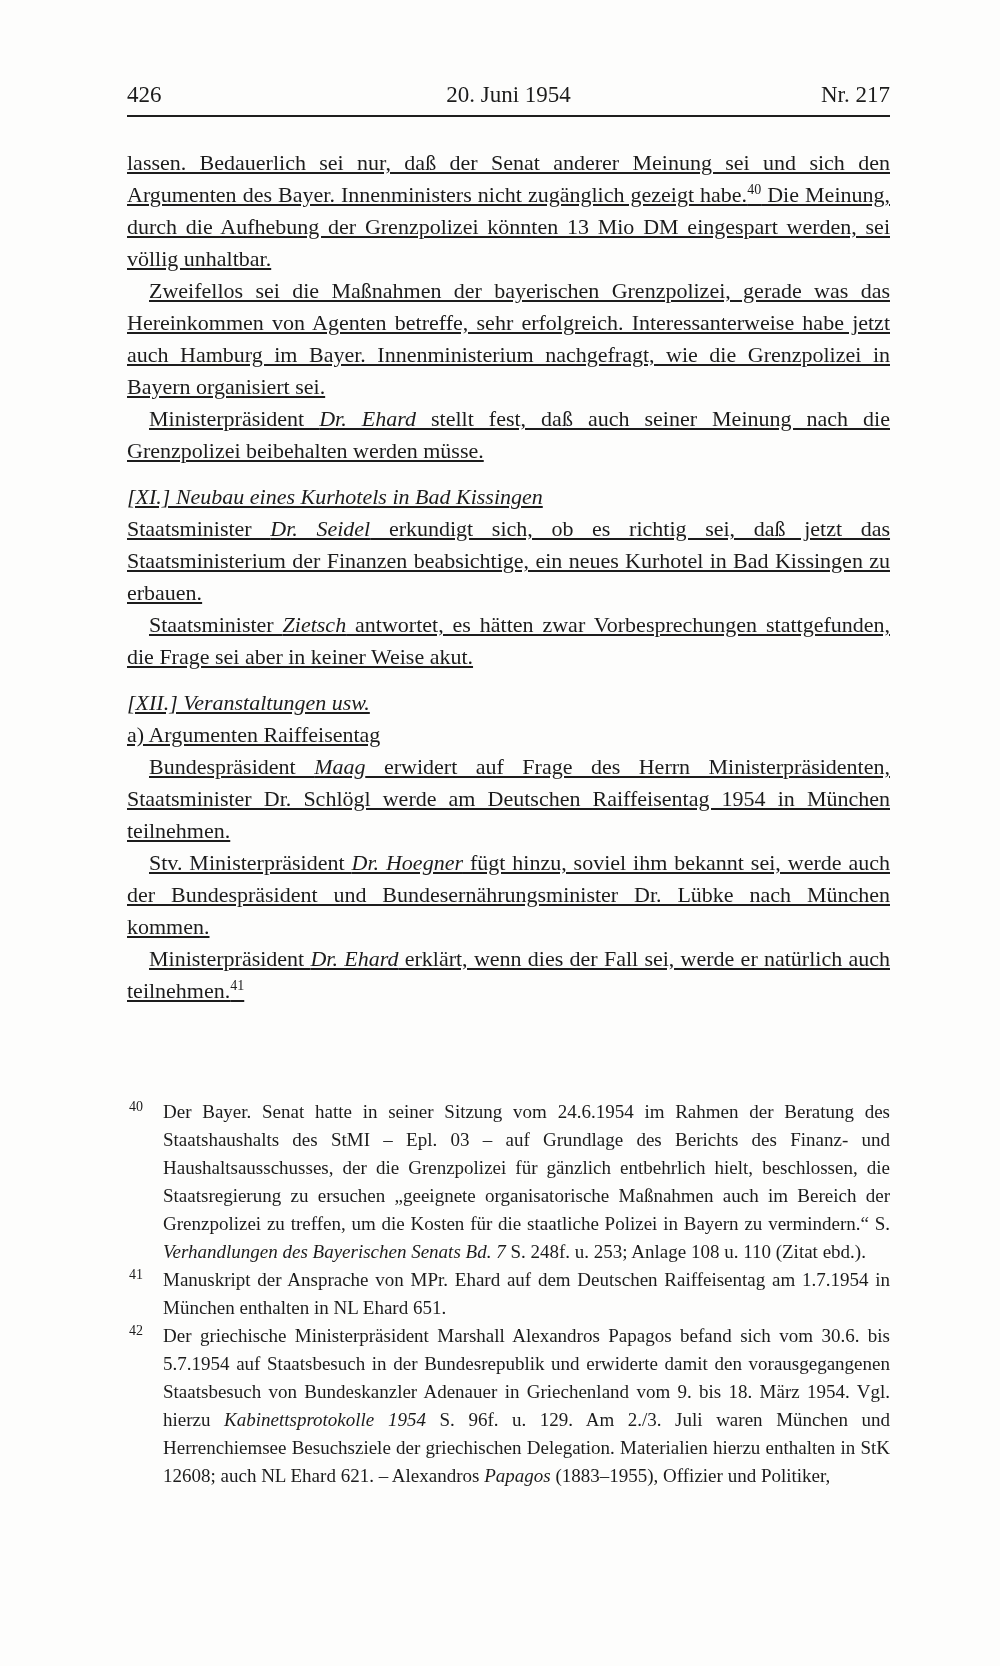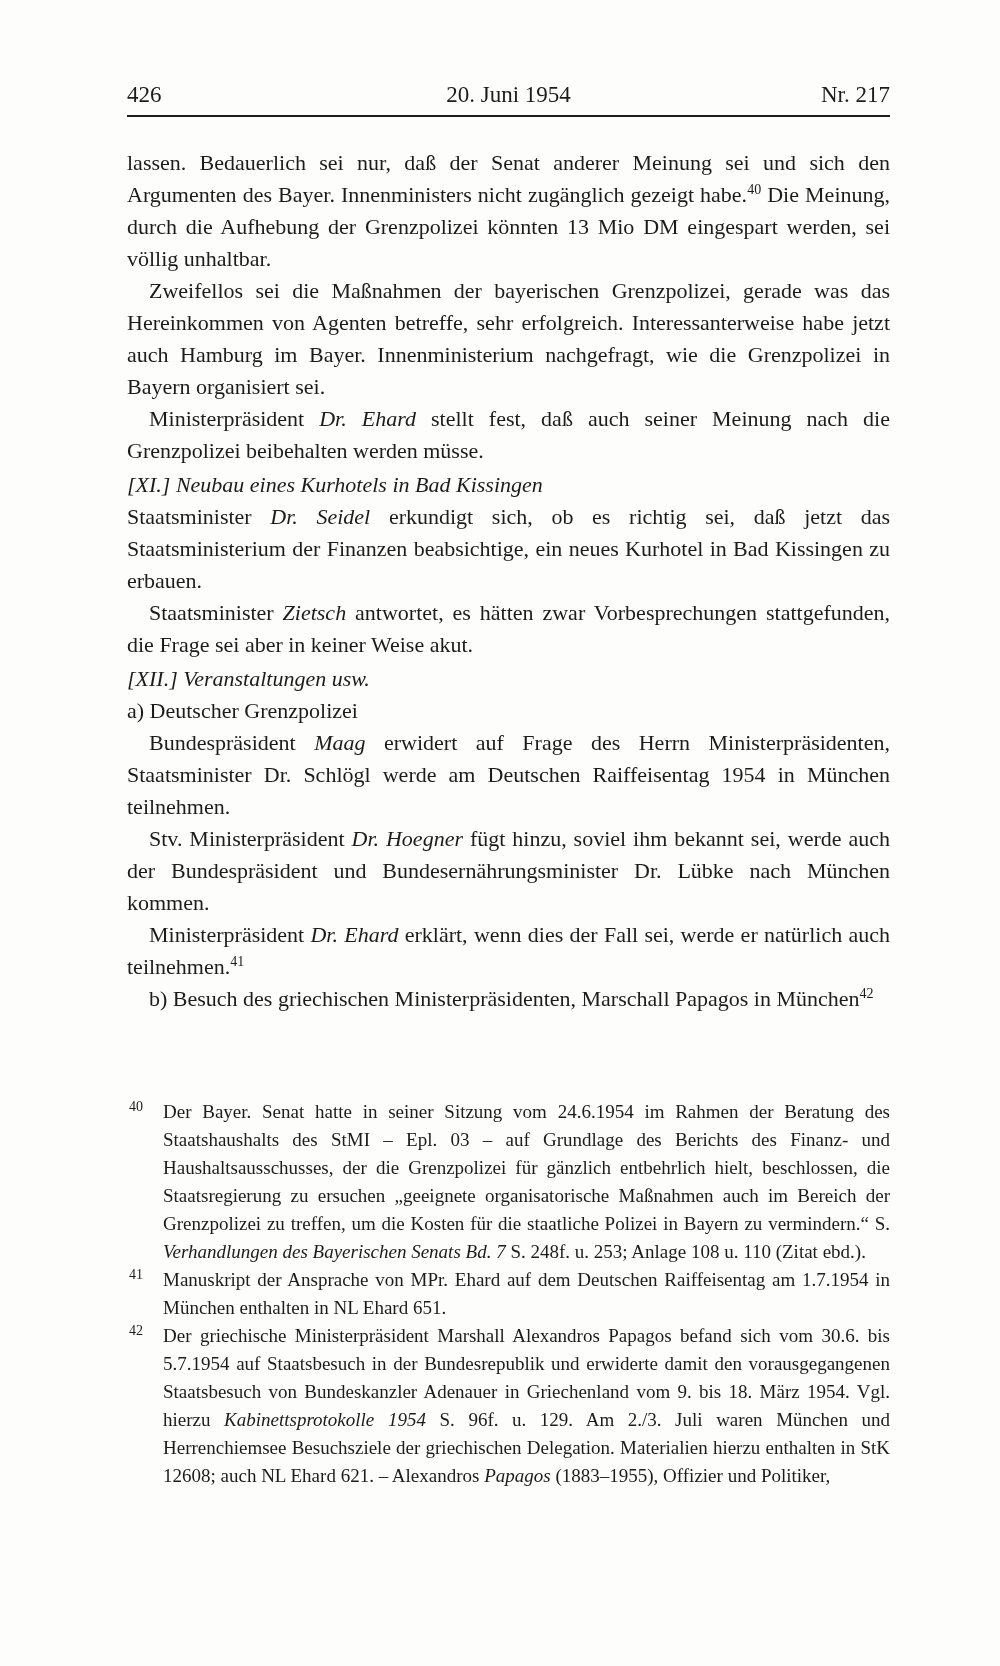--- a/index.html
+++ b/index.html
@@ -40,23 +40,24 @@
     top: 147px;
     left: 127px;
     width: 763px;
     font-size: 22px;
     line-height: 32px;
     text-align: justify;
   }
   .body-text p {
     margin: 0;
     padding: 0;
+    text-decoration: underline;
   }
   .body-text p.indent  { text-indent: 22px; }
-  .body-text p.heading { margin-top: 2px; }
+  .body-text p.heading { margin-top: 14px; }
   .body-text sup {
     font-size: 14px;
     line-height: 0;
     vertical-align: super;
     letter-spacing: 0;
   }
   i { font-style: italic; }
 
   
   .footnotes {
@@ -93,25 +94,24 @@
   </div>
 
   <div class="body-text">
     <p class="para"><span>lassen. Bedauerlich sei nur, daß der Senat anderer Meinung sei und sich den Argumenten des Bayer. Innenministers nicht zugänglich gezeigt habe.</span><sup>40</sup><span> Die Meinung, durch die Aufhebung der Grenzpolizei könnten 13 Mio DM eingespart werden, sei völlig unhaltbar.</span></p>
     <p class="para indent"><span>Zweifellos sei die Maßnahmen der bayerischen Grenzpolizei, gerade was das Hereinkommen von Agenten betreffe, sehr erfolgreich. Interessanterweise habe jetzt auch Hamburg im Bayer. Innenministerium nachgefragt, wie die Grenzpolizei in Bayern organisiert sei.</span></p>
     <p class="para indent"><span>Ministerpräsident </span><i>Dr. Ehard</i><span> stellt fest, daß auch seiner Meinung nach die Grenzpolizei beibehalten werden müsse.</span></p>
     <p class="para heading"><i>[XI.] Neubau eines Kurhotels in Bad Kissingen</i></p>
     <p class="para"><span>Staatsminister </span><i>Dr. Seidel</i><span> erkundigt sich, ob es richtig sei, daß jetzt das Staatsministerium der Finanzen beabsichtige, ein neues Kurhotel in Bad Kissingen zu erbauen.</span></p>
     <p class="para indent"><span>Staatsminister </span><i>Zietsch</i><span> antwortet, es hätten zwar Vorbesprechungen stattgefunden, die Frage sei aber in keiner Weise akut.</span></p>
     <p class="para heading"><i>[XII.] Veranstaltungen usw.</i></p>
-    <p class="para"><span>a) Deutscher Grenzpolizei</span></p>
+    <p class="para"><span>a) Argumenten Raiffeisentag</span></p>
     <p class="para indent"><span>Bundespräsident </span><i>Maag</i><span> erwidert auf Frage des Herrn Ministerpräsidenten, Staatsminister Dr. Schlögl werde am Deutschen Raiffeisentag 1954 in München teilnehmen.</span></p>
     <p class="para indent"><span>Stv. Ministerpräsident </span><i>Dr. Hoegner</i><span> fügt hinzu, soviel ihm bekannt sei, werde auch der Bundespräsident und Bundesernährungsminister Dr. Lübke nach München kommen.</span></p>
     <p class="para indent"><span>Ministerpräsident </span><i>Dr. Ehard</i><span> erklärt, wenn dies der Fall sei, werde er natürlich auch teilnehmen.</span><sup>41</sup></p>
-    <p class="para indent"><span>b) Besuch des griechischen Ministerpräsidenten, Marschall Papagos in München</span><sup>42</sup></p>
   </div>
 
   <div class="footnotes">
     <div class="footnote">
       <span class="fn-num">40</span>
       <span class="fn-text"><span>Der Bayer. Senat hatte in seiner Sitzung vom 24.6.1954 im Rahmen der Beratung des Staatshaushalts des StMI – Epl. 03 – auf Grundlage des Berichts des Finanz- und Haushaltsausschusses, der die Grenzpolizei für gänzlich entbehrlich hielt, beschlossen, die Staatsregierung zu ersuchen „geeignete organisatorische Maßnahmen auch im Bereich der Grenzpolizei zu treffen, um die Kosten für die staatliche Polizei in Bayern zu vermindern.“ S. </span><i>Verhandlungen des Bayerischen Senats Bd. 7</i><span> S. 248f. u. 253; Anlage 108 u. 110 (Zitat ebd.).</span></span>
     </div>
     <div class="footnote">
       <span class="fn-num">41</span>
       <span class="fn-text"><span>Manuskript der Ansprache von MPr. Ehard auf dem Deutschen Raiffeisentag am 1.7.1954 in München enthalten in NL Ehard 651.</span></span>

